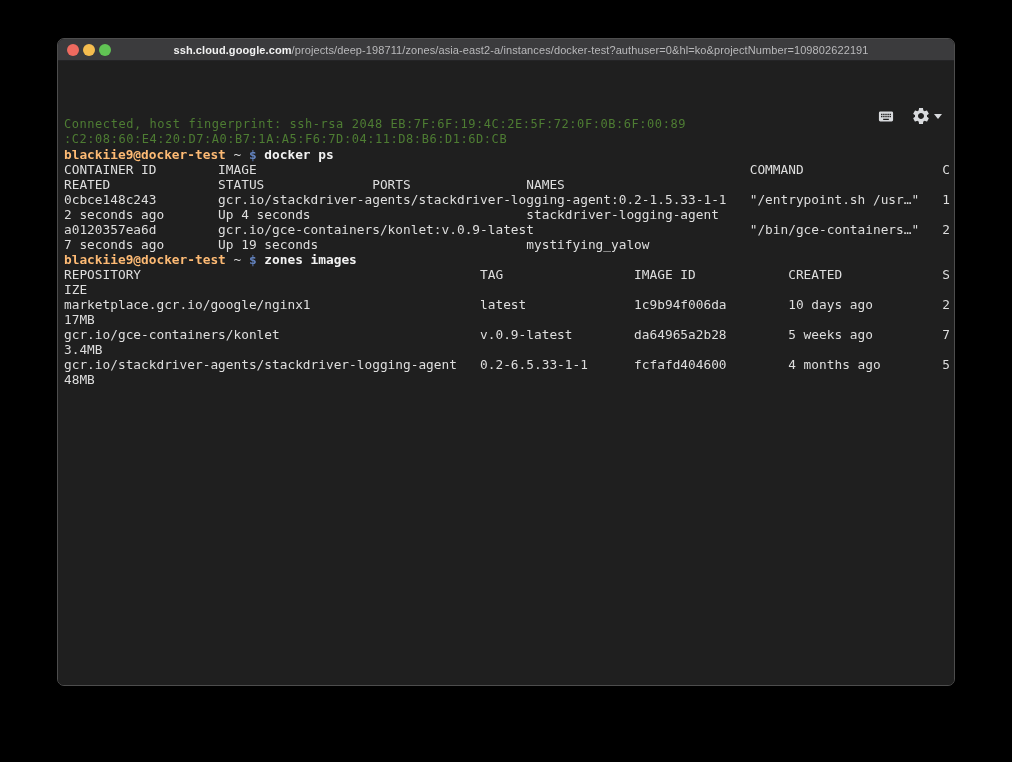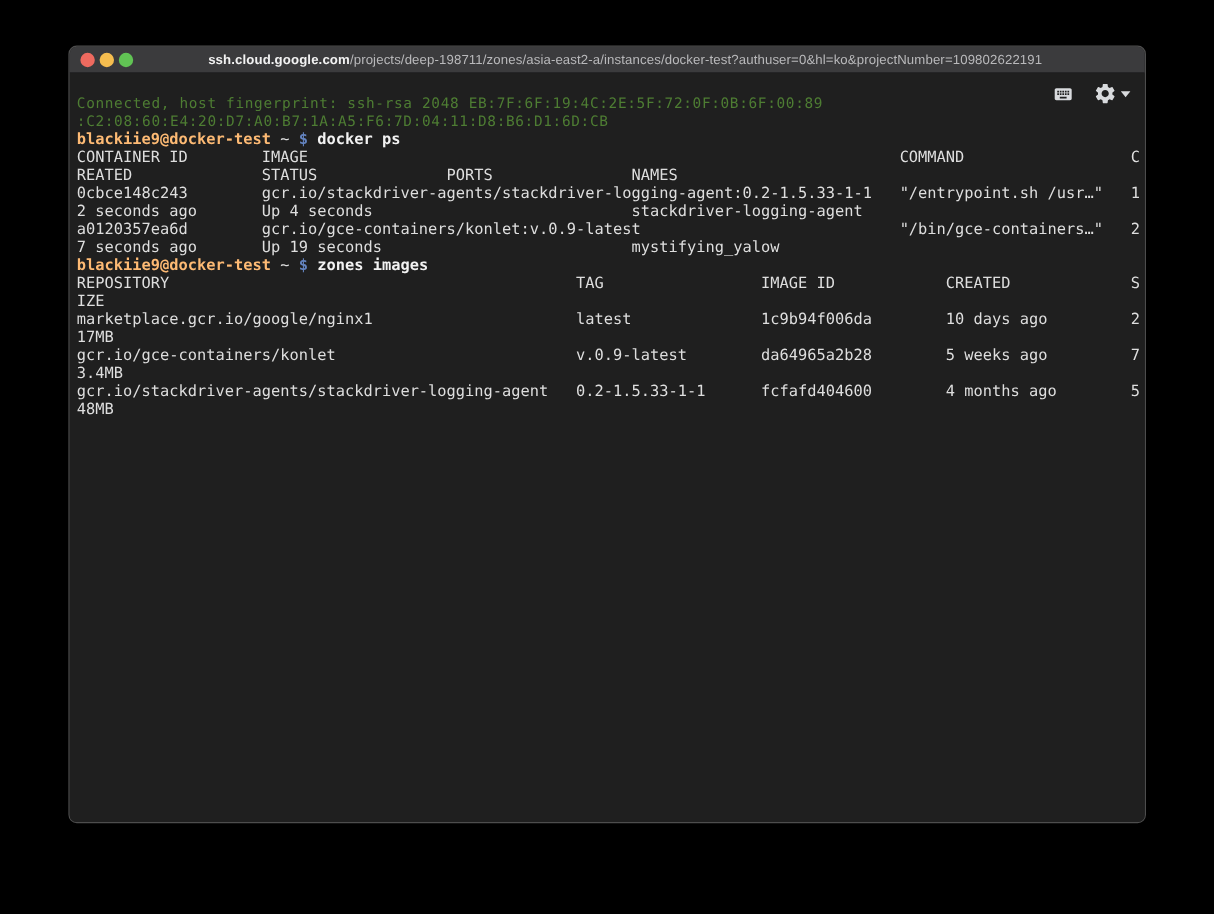--- a/index.html
+++ b/index.html
@@ -31,20 +31,21 @@
     white-space: nowrap; overflow: hidden; padding: 0 30px 0 60px; letter-spacing: 0.1px;
   }
   .title-host { color: #f2f2f2; font-weight: bold; }
 
   .terminal {
     position: relative; height: 625px;
     background: #1f1f1f; cursor: text;
     font-family: "DejaVu Sans Mono", "Liberation Mono", monospace;
     font-size: 12.8px; line-height: 15px; color: #dedede;
     padding: 18px 4px 0 6px;
+    margin-top: 38px;
   }
 
   pre.conn, pre.out { margin: 0; font: inherit; white-space: pre; }
   pre.conn { color: #4e7d33; font-size: 12px; letter-spacing: 0.55px; }
 
   .term-line { white-space: pre; }
   .p-user   { color: #fdba74; font-weight: bold; }
   .p-sep    { color: #dedede; }
   .p-dollar { color: #6383bf; font-weight: bold; }
   .p-cmd    { color: #f2f2f2; font-weight: bold; }
@@ -111,19 +112,19 @@
 7 seconds ago       Up 19 seconds                           mystifying_yalow</pre>
 
       <div class="term-line"><span class="p-user">blackiie9@docker-test</span><span class="p-sep"> ~ </span><span class="p-dollar">$ </span><span class="p-cmd">zones images</span></div>
 
       <pre class="out">REPOSITORY                                            TAG                 IMAGE ID            CREATED             S
 IZE
 marketplace.gcr.io/google/nginx1                      latest              1c9b94f006da        10 days ago         2
 17MB
 gcr.io/gce-containers/konlet                          v.0.9-latest        da64965a2b28        5 weeks ago         7
 3.4MB
-gcr.io/stackdriver-agents/stackdriver-logging-agent   0.2-1.5.33-1-1      fcfafd404600        4 months ago        5
+gcr.io/stackdriver-agents/stackdriver-logging-agent   0.2-6.5.33-1-1      fcfafd404600        4 months ago        5
 48MB</pre>
 
 
     </div>
   </div>
 </div>
 
 </body></html>

